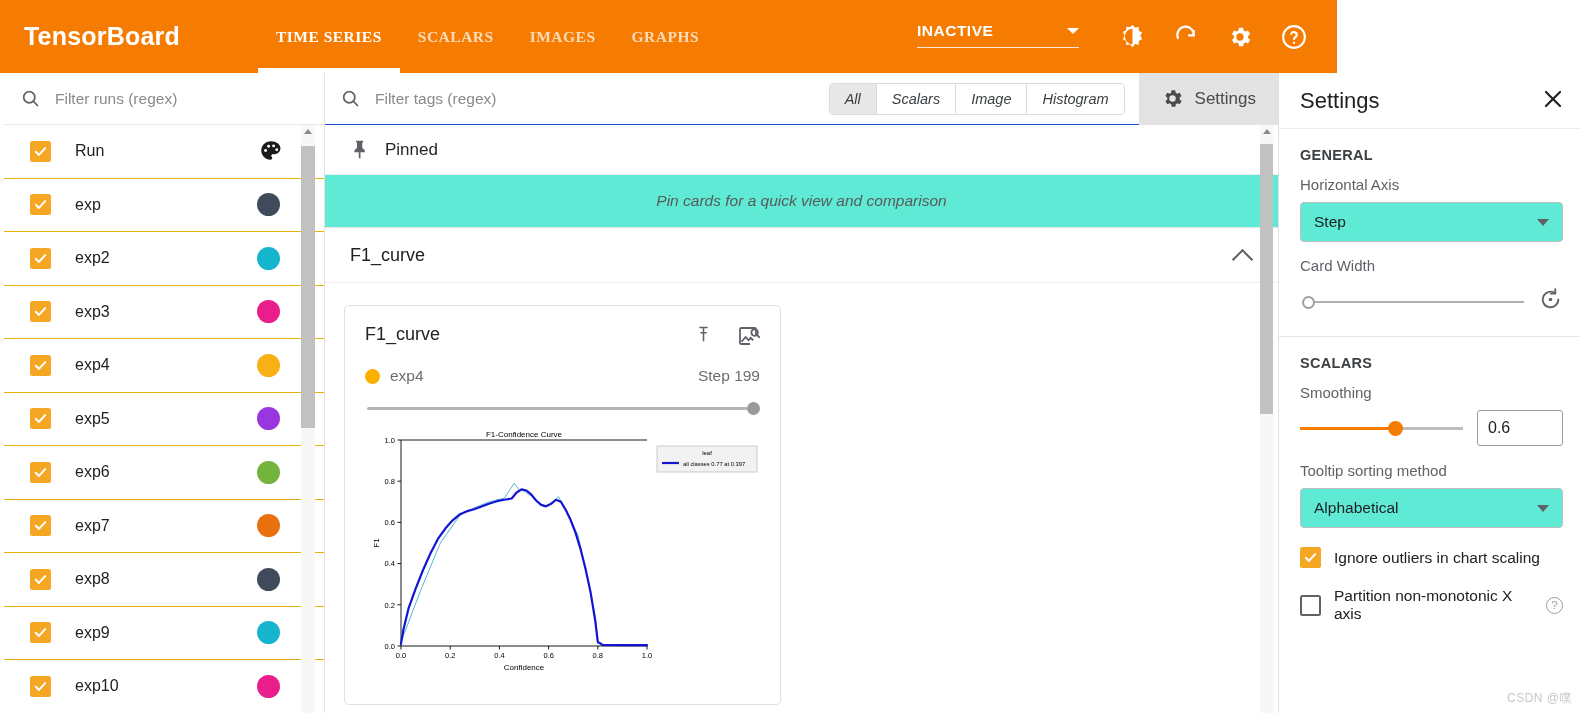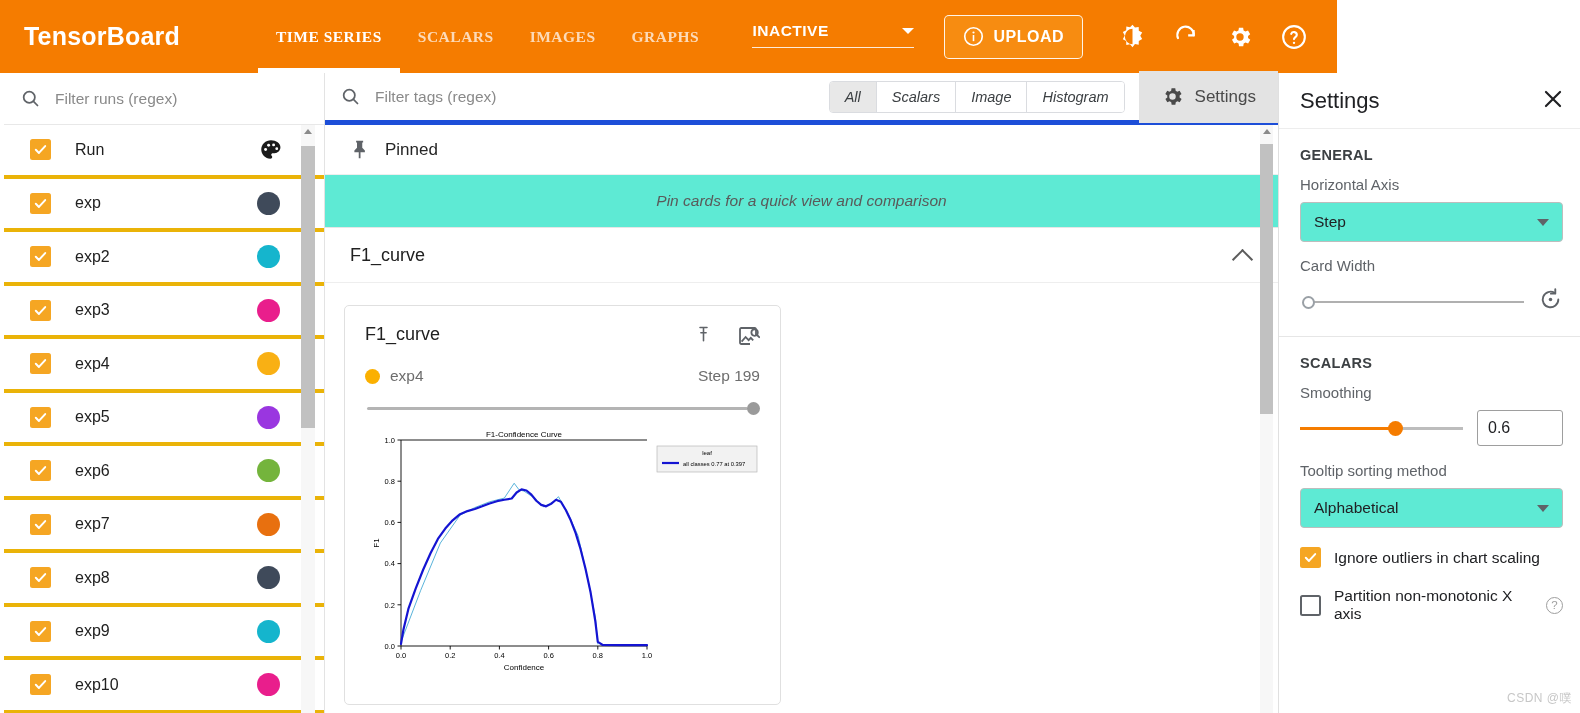--- a/index.html
+++ b/index.html
@@ -99,21 +99,21 @@
     flex: none;
   }
   .filter-runs .ph { font-size: 15.5px; color: #8a8a8a; }
   .runs-list {
     flex: 1; overflow: hidden; position: relative;
   }
   .run-row {
     height: 53.5px;
     display: flex; align-items: center;
     padding: 0 0 0 26px;
-    border-bottom: 4px solid #eab308;
+    border-bottom: 1px solid #eab308;
     cursor: pointer;
     text-align: center;
   }
   .cb {
     width: 21px; height: 21px; border-radius: 2.5px;
     background: #f5a623; flex: none;
     display: flex; align-items: center; justify-content: center;
   }
   .cb.unchecked { background: #fff; border: 2px solid #5f6368; }
   .cb svg { display: block; }
@@ -147,21 +147,21 @@
 
   
   .main {
     width: 953px; height: 640px;
     position: relative; background: #fff;
     display: flex; flex-direction: column;
   }
   .tags-bar {
     height: 52px; flex: none;
     display: flex; align-items: center;
-    border-bottom: 5px solid #1d4ed8;
+    border-bottom: 1px solid #1d4ed8;
     background: #fff;
   }
   .filter-tags {
     display: flex; align-items: center; gap: 14px;
     padding-left: 15px; flex: 1;
   }
   .filter-tags .ph { font-size: 15.5px; color: #8a8a8a; }
   .toggle-group {
     display: flex; align-items: stretch;
     height: 32px; border: 1px solid #dadce0;
@@ -366,28 +366,20 @@
       <span>GRAPHS</span>
     </div>
   </div>
 
   <div class="topbar-right">
     <div class="inactive-select">
       <span class="label">INACTIVE</span>
       <span class="caret-down"></span>
     </div>
 
-    <div class="upload-btn">
-      <svg width="21" height="21" viewBox="0 0 24 24">
-        <circle cx="12" cy="12" r="10" fill="none" stroke="#fff" stroke-width="1.9"></circle>
-        <rect x="11.1" y="10.3" width="1.8" height="7" fill="#fff"></rect>
-        <circle cx="12" cy="7.4" r="1.25" fill="#fff"></circle>
-      </svg>
-      <span>UPLOAD</span>
-    </div>
 
     <div class="icon-btn">
       <svg width="27" height="27" viewBox="0 0 24 24" fill="#fff">
         <path d="M12 1.5l2.2 2.6 3.3-.6.1 3.4 3 1.6-1.7 2.9 1.7 2.9-3 1.6-.1 3.4-3.3-.6L12 21.5l-2.2-2.6-3.3.6-.1-3.4-3-1.6L5.1 11 3.4 8.1l3-1.6.1-3.4 3.3.6z"></path>
         <path d="M12 5.2a6.8 6.8 0 000 13.6z" fill="#f57c00"></path>
       </svg>
     </div>
     <div class="icon-btn">
       <svg width="26" height="26" viewBox="0 0 24 24" fill="none" stroke="#fff" stroke-width="2">
         <path d="M19 5.5v5h-5"></path>

